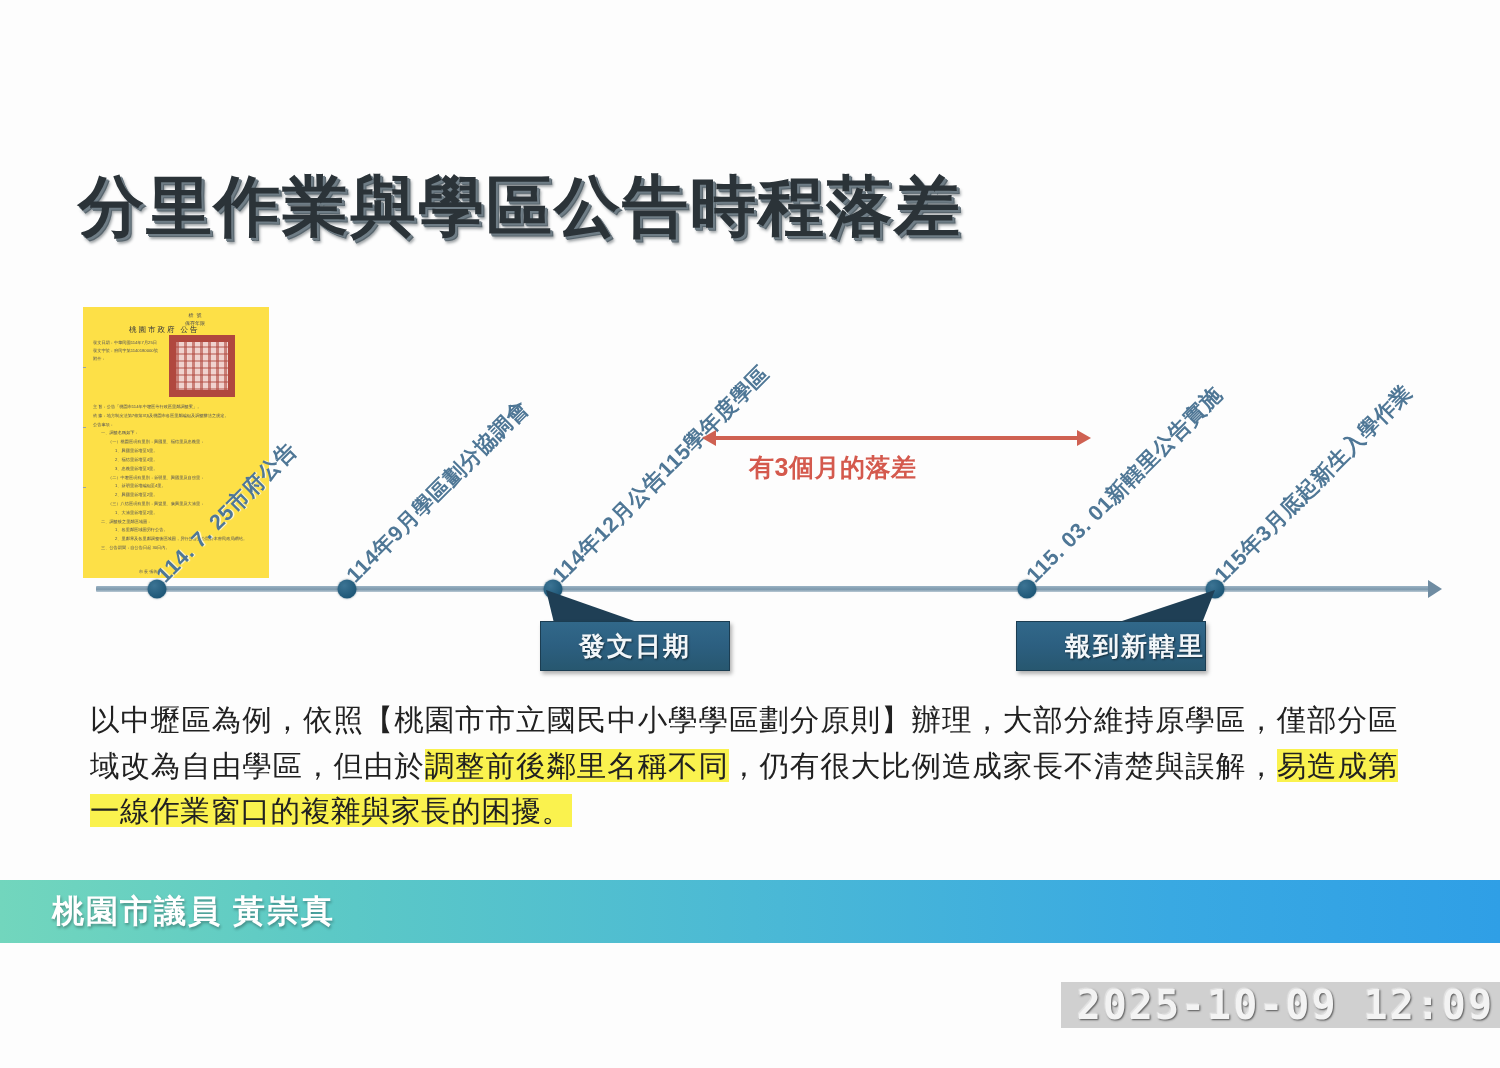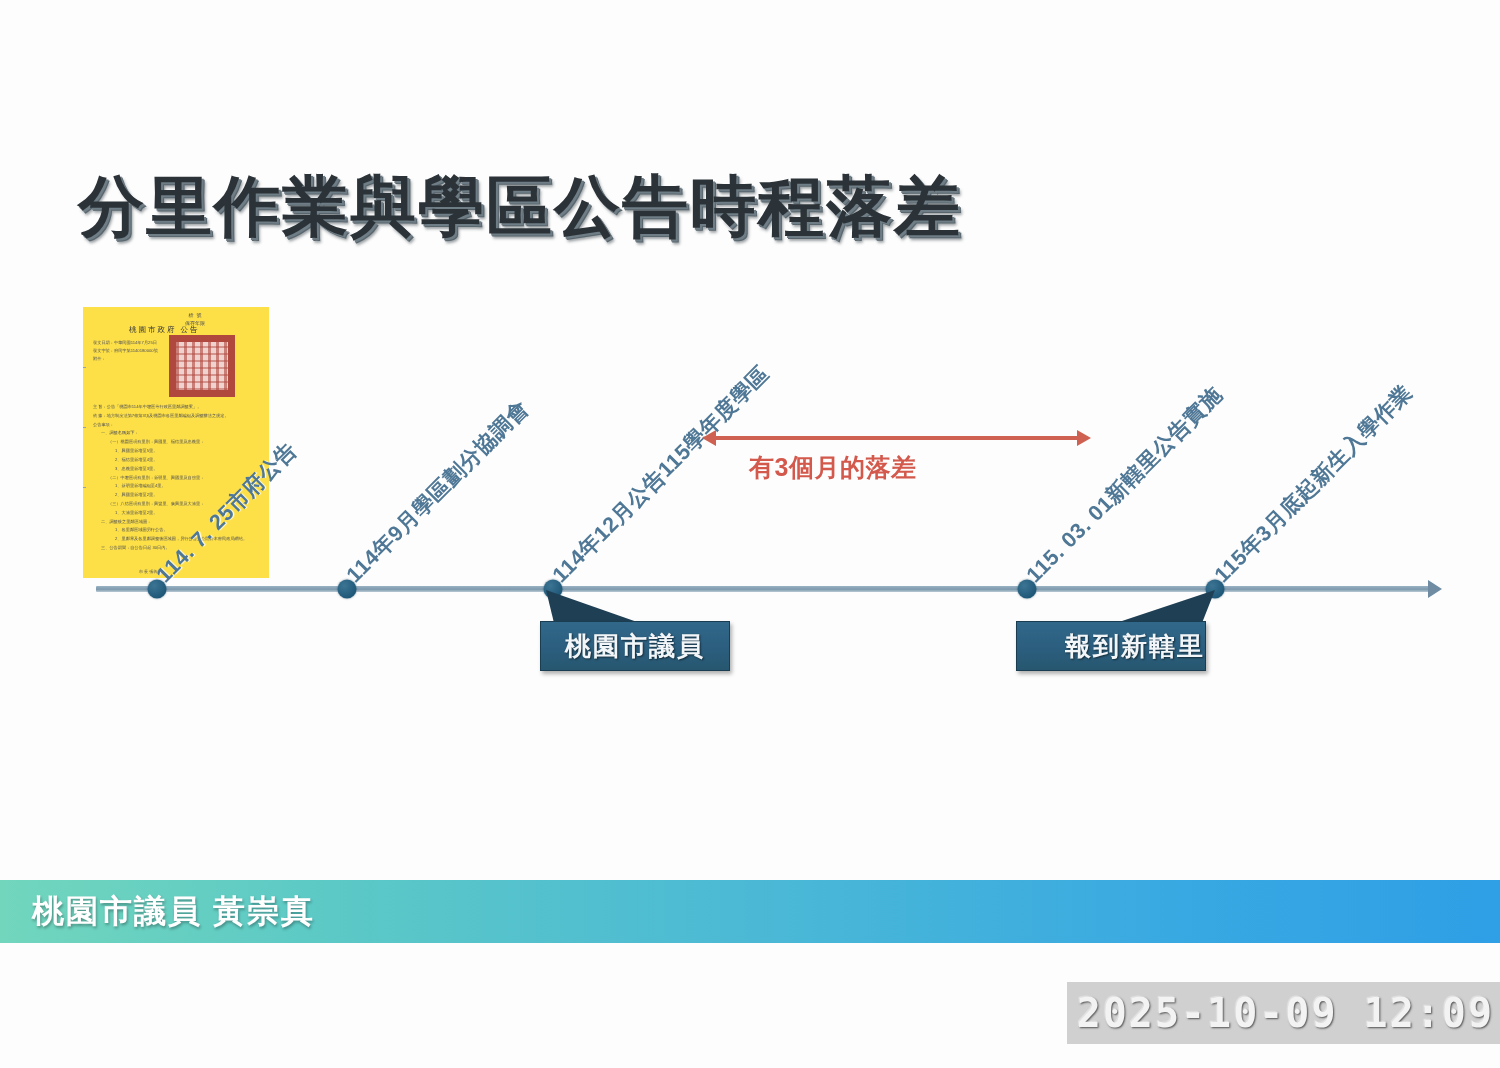--- a/index.html
+++ b/index.html
@@ -222,35 +222,35 @@
     position: absolute;
     left: 0;
     top: 880px;
     width: 1500px;
     height: 63px;
     background: linear-gradient(90deg, #72d6bd 0%, #5cc9c6 22%, #4ab8d6 52%, #39a9e2 78%, #2f9fe6 100%);
     display: flex;
     align-items: center;
   }
   #lower-banner .banner-text {
-    margin-left: 32px;
+    margin-left: 52px;
     font-size: 32px;
     font-weight: bold;
     color: #ffffff;
     letter-spacing: 2px;
     text-shadow: 1px 2px 3px rgba(0,0,0,.32);
   }
 
   
   #timestamp {
     position: absolute;
     right: 0;
     top: 982px;
-    height: 62px;
-    padding: 0 6px 0 10px;
+    height: 46px;
+    padding: 0 6px 0 16px;
     background: rgba(198,198,198,0.82);
     display: flex;
     align-items: center;
     font-family: "DejaVu Sans Mono", "Liberation Mono", monospace;
     font-size: 40px;
     font-weight: bold;
     letter-spacing: 2px;
     color: #f3f3f3;
     text-shadow: 1px 1px 2px rgba(60,60,60,.85), -1px -1px 1px rgba(255,255,255,.5);
     white-space: nowrap;
@@ -315,30 +315,33 @@
 
   <div id="gap-arrow"></div>
   <div id="gap-text">
     <div>有3個月的落差</div>
   </div>
 
   <svg style="position:absolute; left:540px; top:588px; width:200px; height:40px; overflow:visible;">
     <polygon points="14,35 100,35 6,2" fill="#1f3f55"></polygon>
   </svg>
   <div class="callout" style="left:540px; top:621px; width:190px; height:50px;">
-    <span>桃園市議員</span>
+    <span>發文日期</span>
   </div>
 
   <svg style="position:absolute; left:1016px; top:588px; width:215px; height:40px; overflow:visible;">
     <polygon points="100,35 186,35 199,2" fill="#1f3f55"></polygon>
   </svg>
   <div class="callout" style="left:1016px; top:621px; width:190px; height:50px;justify-content:flex-end;">
     <span>報到新轄里</span>
   </div>
 
+  <p id="body-paragraph">
+    <span>以中壢區為例，依照【桃園市市立國民中小學學區劃分原則】辦理，大部分維持原學區，僅部分區域改為自由學區，但由於</span><span class="hl">調整前後鄰里名稱不同</span><span>，仍有很大比例造成家長不清楚與誤解，</span><span class="hl">易造成第一線作業窗口的複雜與家長的困擾。</span>
+  </p>
 
   <div id="lower-banner">
     <span class="banner-text">桃園市議員 黃崇真</span>
   </div>
 
   <div id="timestamp">2025-10-09 12:09</div>
 
 </div>
 
 </body></html>

